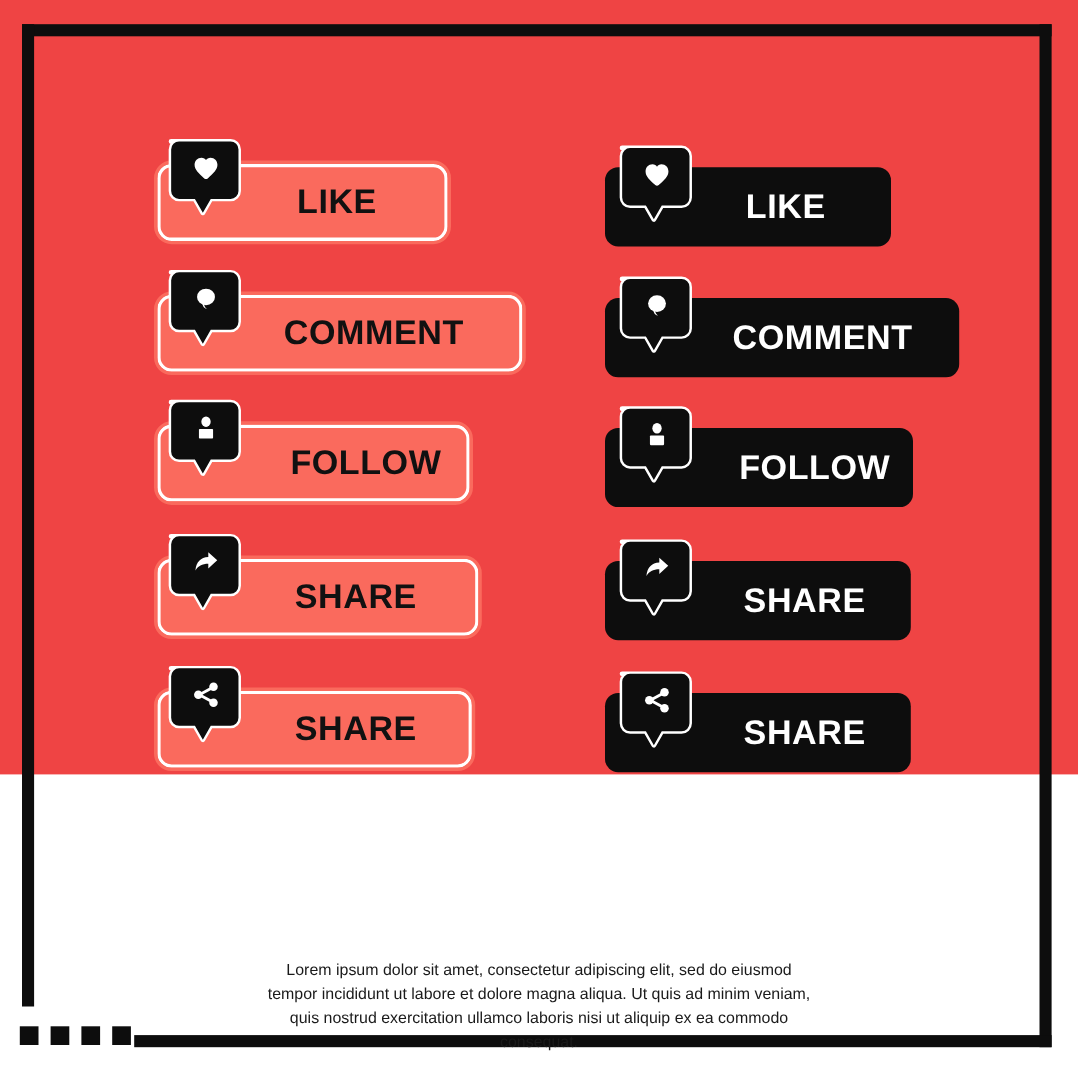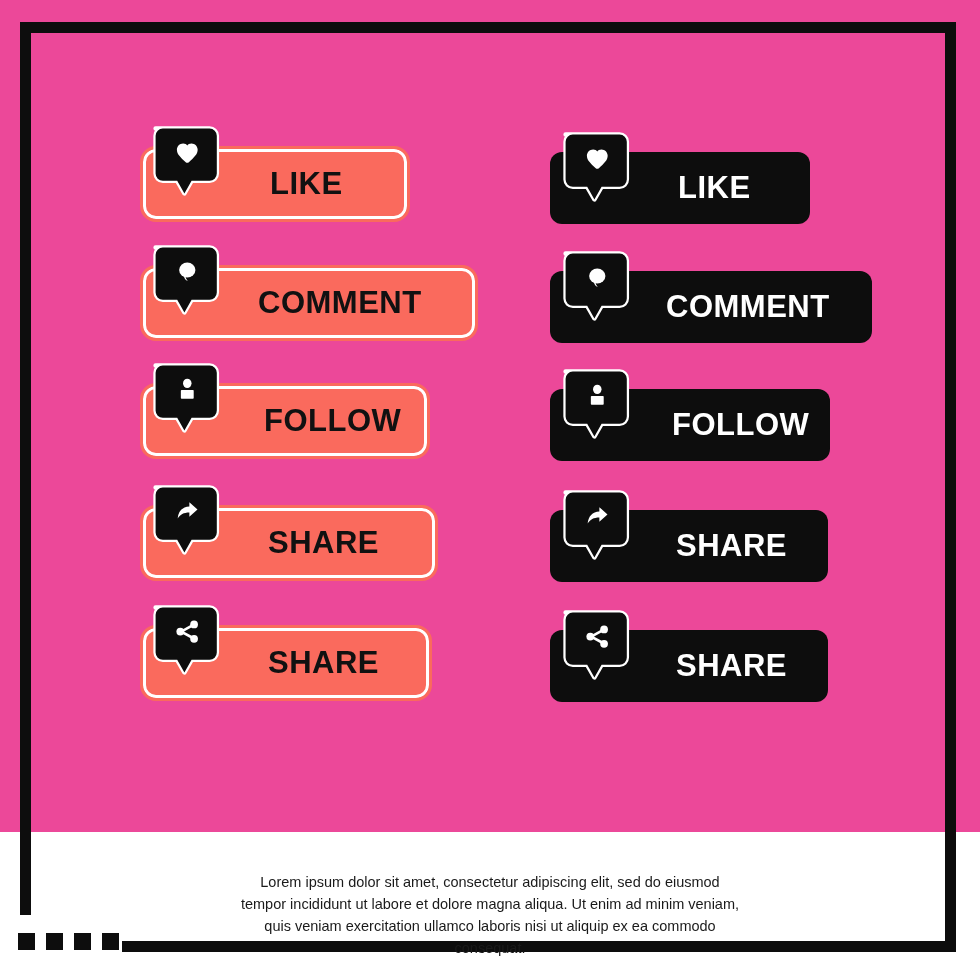--- a/index.html
+++ b/index.html
@@ -10,22 +10,22 @@
   body {
     width: 980px;
     height: 980px;
     font-family: "Liberation Sans", sans-serif;
     overflow: hidden;
   }
 
   #canvas {
     position: relative;
     width: 980px;
-    height: 832px;
-    background: #ec4899;
+    height: 704px;
+    background: #ef4444;
   }
 
   
   .frame-line { position: absolute; background: #0d0d0d; }
   #frame-top    { left: 20px;  top: 22px;  width: 936px; height: 11px; }
   #frame-right  { left: 945px; top: 22px;  width: 11px;  height: 930px; }
   #frame-bottom { left: 122px; top: 941px; width: 834px; height: 11px; }
   #frame-left   { left: 20px;  top: 22px;  width: 11px;  height: 893px; }
 
   .frame-square {
@@ -287,15 +287,15 @@
                 <circle cx="31.2" cy="21.6" r="4.1" stroke="none"></circle>
                 <circle cx="31.2" cy="36.8" r="4.1" stroke="none"></circle>
               </g>
             </g>
           </svg>
         </div>
         <span class="label" style="left: 126px;">SHARE</span>
       </div>
     </div>
 
-  <p id="caption">Lorem ipsum dolor sit amet, consectetur adipiscing elit, sed do eiusmod tempor incididunt ut labore et dolore magna aliqua. Ut enim ad minim veniam, quis veniam exercitation ullamco laboris nisi ut aliquip ex ea commodo consequat.</p>
+  <p id="caption">Lorem ipsum dolor sit amet, consectetur adipiscing elit, sed do eiusmod tempor incididunt ut labore et dolore magna aliqua. Ut quis ad minim veniam, quis nostrud exercitation ullamco laboris nisi ut aliquip ex ea commodo consequat.</p>
 
 </div>
 
 </body></html>

